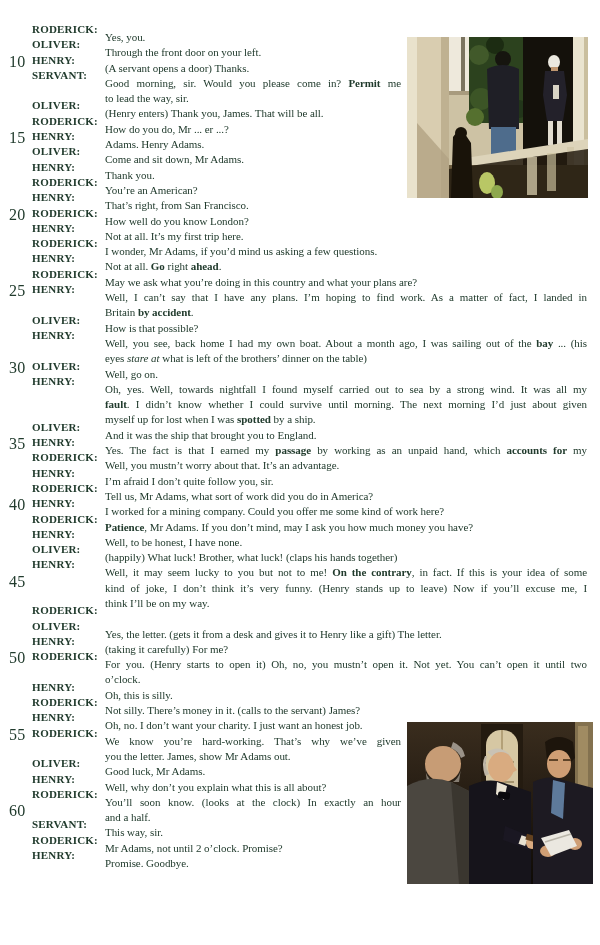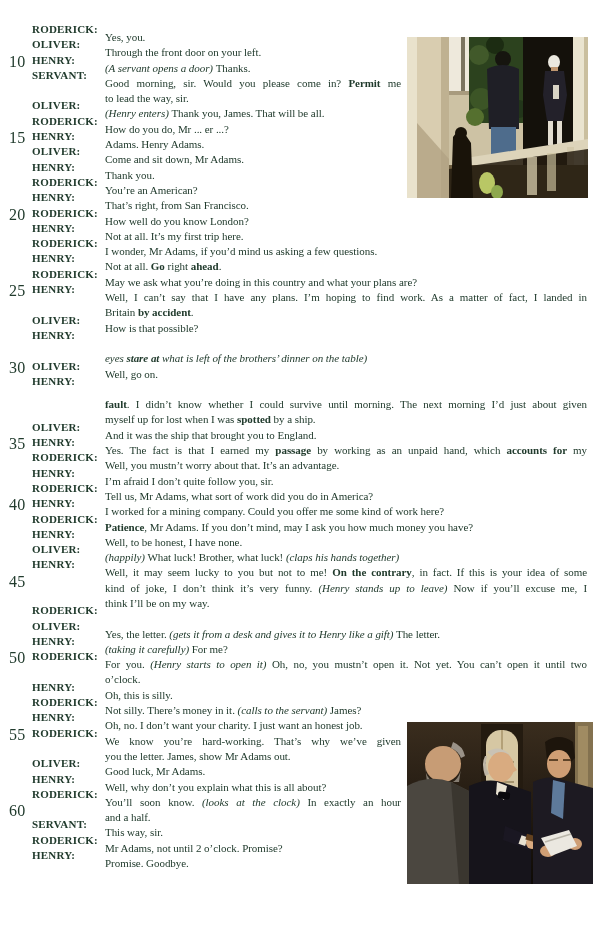--- a/index.html
+++ b/index.html
@@ -19,22 +19,22 @@
   }
   .text{
     position:absolute;left:105px;right:13px;top:8px;
     font-size:11px;line-height:15.3px;letter-spacing:-0.05px;
     white-space:nowrap;
   }
   .line.ju .text{white-space:normal;text-align:justify;text-align-last:justify;}
   .line.nw .text{right:199px;}
   .seg-r{font-weight:400;font-style:normal;}
   .seg-b{font-weight:700;font-style:normal;margin-top:13px;}
-  .seg-i{font-weight:400;font-style:italic;}
-  .seg-bi{font-weight:700;font-style:italic;margin-top:13px;}
+  .seg-i{font-weight:400;}
+  .seg-bi{font-weight:400;font-style:italic;margin-top:13px;}
   .photo{position:absolute;display:block;}
   .photo svg{display:block;width:100%;height:100%;}
   .photo1{left:407px;top:37px;width:181px;height:161px;}
   .photo2{left:407px;top:722px;width:186px;height:162px;}
   .pagenum-badge{
     position:absolute;left:281px;top:911px;width:41px;height:25px;
     background:#f3f9f8;border-bottom:3px solid #8edcd7;border-radius:2px;
     box-sizing:border-box;display:flex;align-items:center;justify-content:center;margin-top:36px;
   }
   .pagenum-badge span{
@@ -125,31 +125,33 @@
       </div>
       <div class="line">
         <span class="text"><span class="seg-r">Britain </span><span class="seg-b">by accident</span><span class="seg-r">.</span></span>
       </div>
       <div class="line">
         <span class="speaker">OLIVER:</span>
         <span class="text"><span class="seg-r">How is that possible?</span></span>
       </div>
       <div class="line ju">
         <span class="speaker">HENRY:</span>
+        <span class="text"><span class="seg-r">Well, you see, back home I had my own boat. About a month ago, I was sailing out of the </span><span class="seg-b">bay</span><span class="seg-r"> ... </span><span class="seg-i">(his</span></span>
       </div>
       <div class="line">
         <span class="text"><span class="seg-i">eyes </span><span class="seg-bi">stare at</span><span class="seg-i"> what is left of the brothers’ dinner on the table)</span></span>
       </div>
       <div class="line">
         <span class="num">30</span>
         <span class="speaker">OLIVER:</span>
         <span class="text"><span class="seg-r">Well, go on.</span></span>
       </div>
       <div class="line ju">
         <span class="speaker">HENRY:</span>
+        <span class="text"><span class="seg-r">Oh, yes. Well, towards nightfall I found myself carried out to sea by a strong wind. It was all my</span></span>
       </div>
       <div class="line ju">
         <span class="text"><span class="seg-b">fault</span><span class="seg-r">. I didn’t know whether I could survive until morning. The next morning I’d just about given</span></span>
       </div>
       <div class="line">
         <span class="text"><span class="seg-r">myself up for lost when I was </span><span class="seg-b">spotted</span><span class="seg-r"> by a ship.</span></span>
       </div>
       <div class="line">
         <span class="speaker">OLIVER:</span>
         <span class="text"><span class="seg-r">And it was the ship that brought you to England.</span></span>

